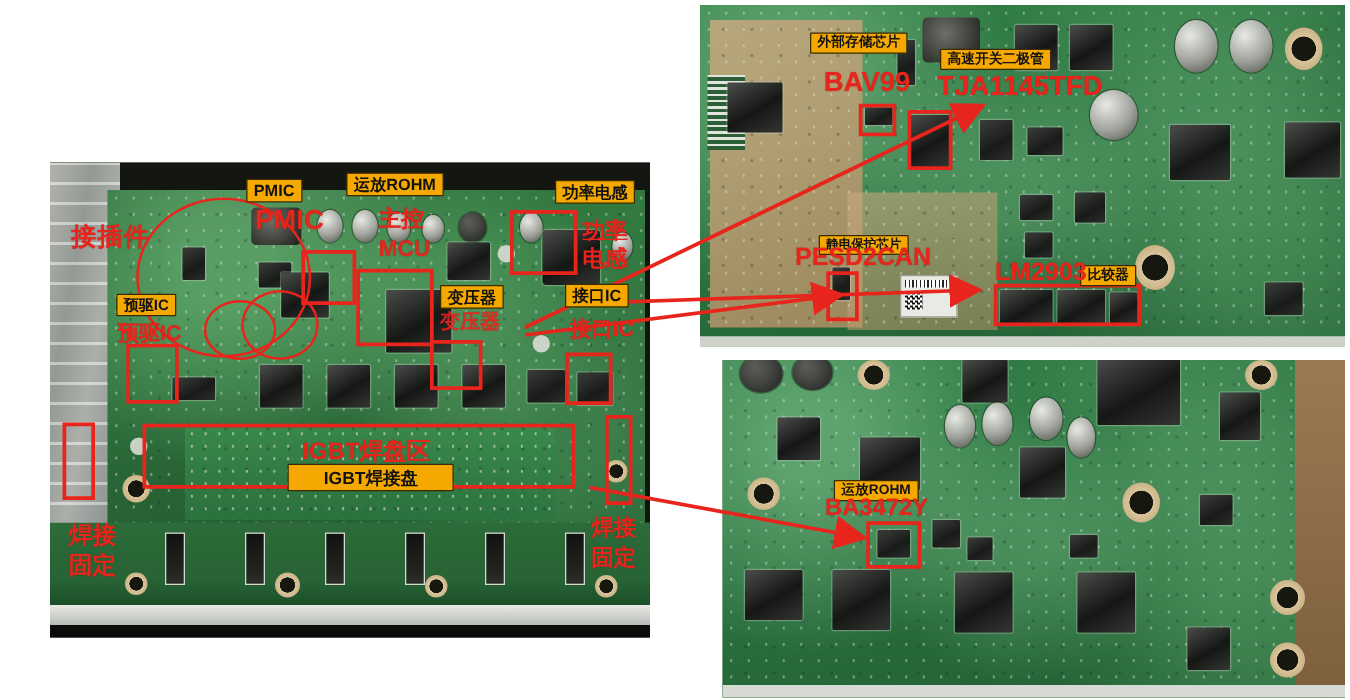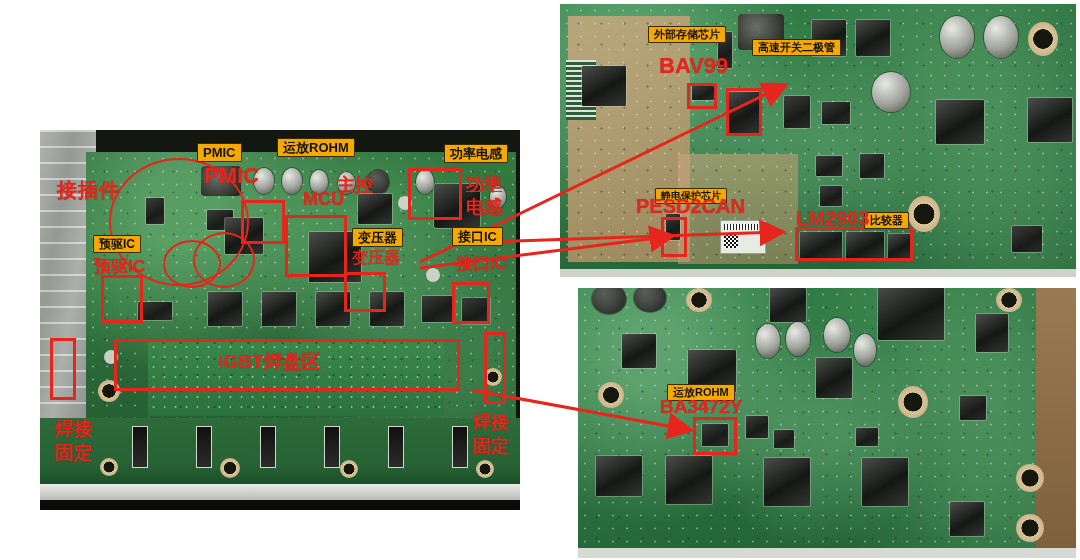--- a/index.html
+++ b/index.html
@@ -237,47 +237,49 @@
     <div class="rbox" style="left:114px;top:339px;width:346px;height:52px;"></div>
     <div class="rbox" style="left:50px;top:338px;width:26px;height:62px;"></div>
     <div class="rbox" style="left:484px;top:332px;width:22px;height:72px;"></div>
 
     <div class="tag" style="left:197px;top:143px;font-size:13px;">PMIC</div>
     <div class="tag" style="left:277px;top:138px;font-size:13px;">运放ROHM</div>
     <div class="tag" style="left:444px;top:144px;font-size:13px;">功率电感</div>
     <div class="tag" style="left:93px;top:235px;font-size:12px;">预驱IC</div>
     <div class="tag" style="left:352px;top:228px;font-size:13px;">变压器</div>
     <div class="tag" style="left:452px;top:227px;font-size:13px;">接口IC</div>
+    <div class="tag" style="left:230px;top:371px;font-size:14px;padding:3px 28px;">IGBT焊接盘</div>
 
     <div class="redtext" style="left:57px;top:180px;font-size:20px;letter-spacing:1px;">接插件</div>
     <div class="redtext" style="left:204px;top:165px;font-size:22px;">PMIC</div>
-    <div class="redtext" style="left:303px;top:176px;font-size:18px;margin-left:34px;">主控</div>
+    <div class="redtext" style="left:303px;top:166px;font-size:18px;">主控</div>
     <div class="redtext" style="left:303px;top:190px;font-size:18px;">MCU</div>
     <div class="redtext" style="left:466px;top:175px;font-size:18px;text-decoration:underline;">功率</div>
     <div class="redtext" style="left:466px;top:198px;font-size:18px;">电感</div>
     <div class="redtext" style="left:94px;top:258px;font-size:17px;">预驱IC</div>
     <div class="redtext" style="left:352px;top:250px;font-size:16px;opacity:.9;">变压器</div>
     <div class="redtext" style="left:456px;top:255px;font-size:17px;">接口IC</div>
-    <div class="redtext" style="left:218px;top:352px;font-size:19px;">IGBT焊盘区</div>
+    <div class="redtext" style="left:242px;top:352px;font-size:19px;">IGBT焊盘区</div>
     <div class="redtext" style="left:55px;top:419px;font-size:19px;">焊接</div>
     <div class="redtext" style="left:55px;top:443px;font-size:19px;">固定</div>
     <div class="redtext" style="left:473px;top:413px;font-size:18px;">焊接</div>
     <div class="redtext" style="left:473px;top:437px;font-size:18px;">固定</div>
 
     <div class="rbox" style="left:687px;top:83px;width:30px;height:26px;"></div>
     <div class="rbox" style="left:726px;top:88px;width:36px;height:48px;"></div>
     <div class="rbox" style="left:661px;top:217px;width:26px;height:40px;"></div>
     <div class="rbox" style="left:795px;top:227px;width:118px;height:34px;"></div>
 
     <div class="tag" style="left:648px;top:26px;font-size:11px;">外部存储芯片</div>
     <div class="tag" style="left:752px;top:39px;font-size:11px;">高速开关二极管</div>
     <div class="tag" style="left:655px;top:188px;font-size:10px;">静电保护芯片</div>
     <div class="tag" style="left:864px;top:212px;font-size:11px;">比较器</div>
 
     <div class="redtext" style="left:659px;top:55px;font-size:22px;">BAV99</div>
+    <div class="redtext" style="left:750px;top:58px;font-size:22px;">TJA1145TFD</div>
     <div class="redtext" style="left:636px;top:196px;font-size:20px;">PESD2CAN</div>
     <div class="redtext" style="left:796px;top:208px;font-size:20px;">LM2903</div>
 
     <div class="rbox" style="left:693px;top:417px;width:44px;height:38px;"></div>
     <div class="tag" style="left:667px;top:384px;font-size:11px;">运放ROHM</div>
     <div class="redtext" style="left:660px;top:397px;font-size:19px;">BA3472Y</div>
 
   </div>
 </div>
 

